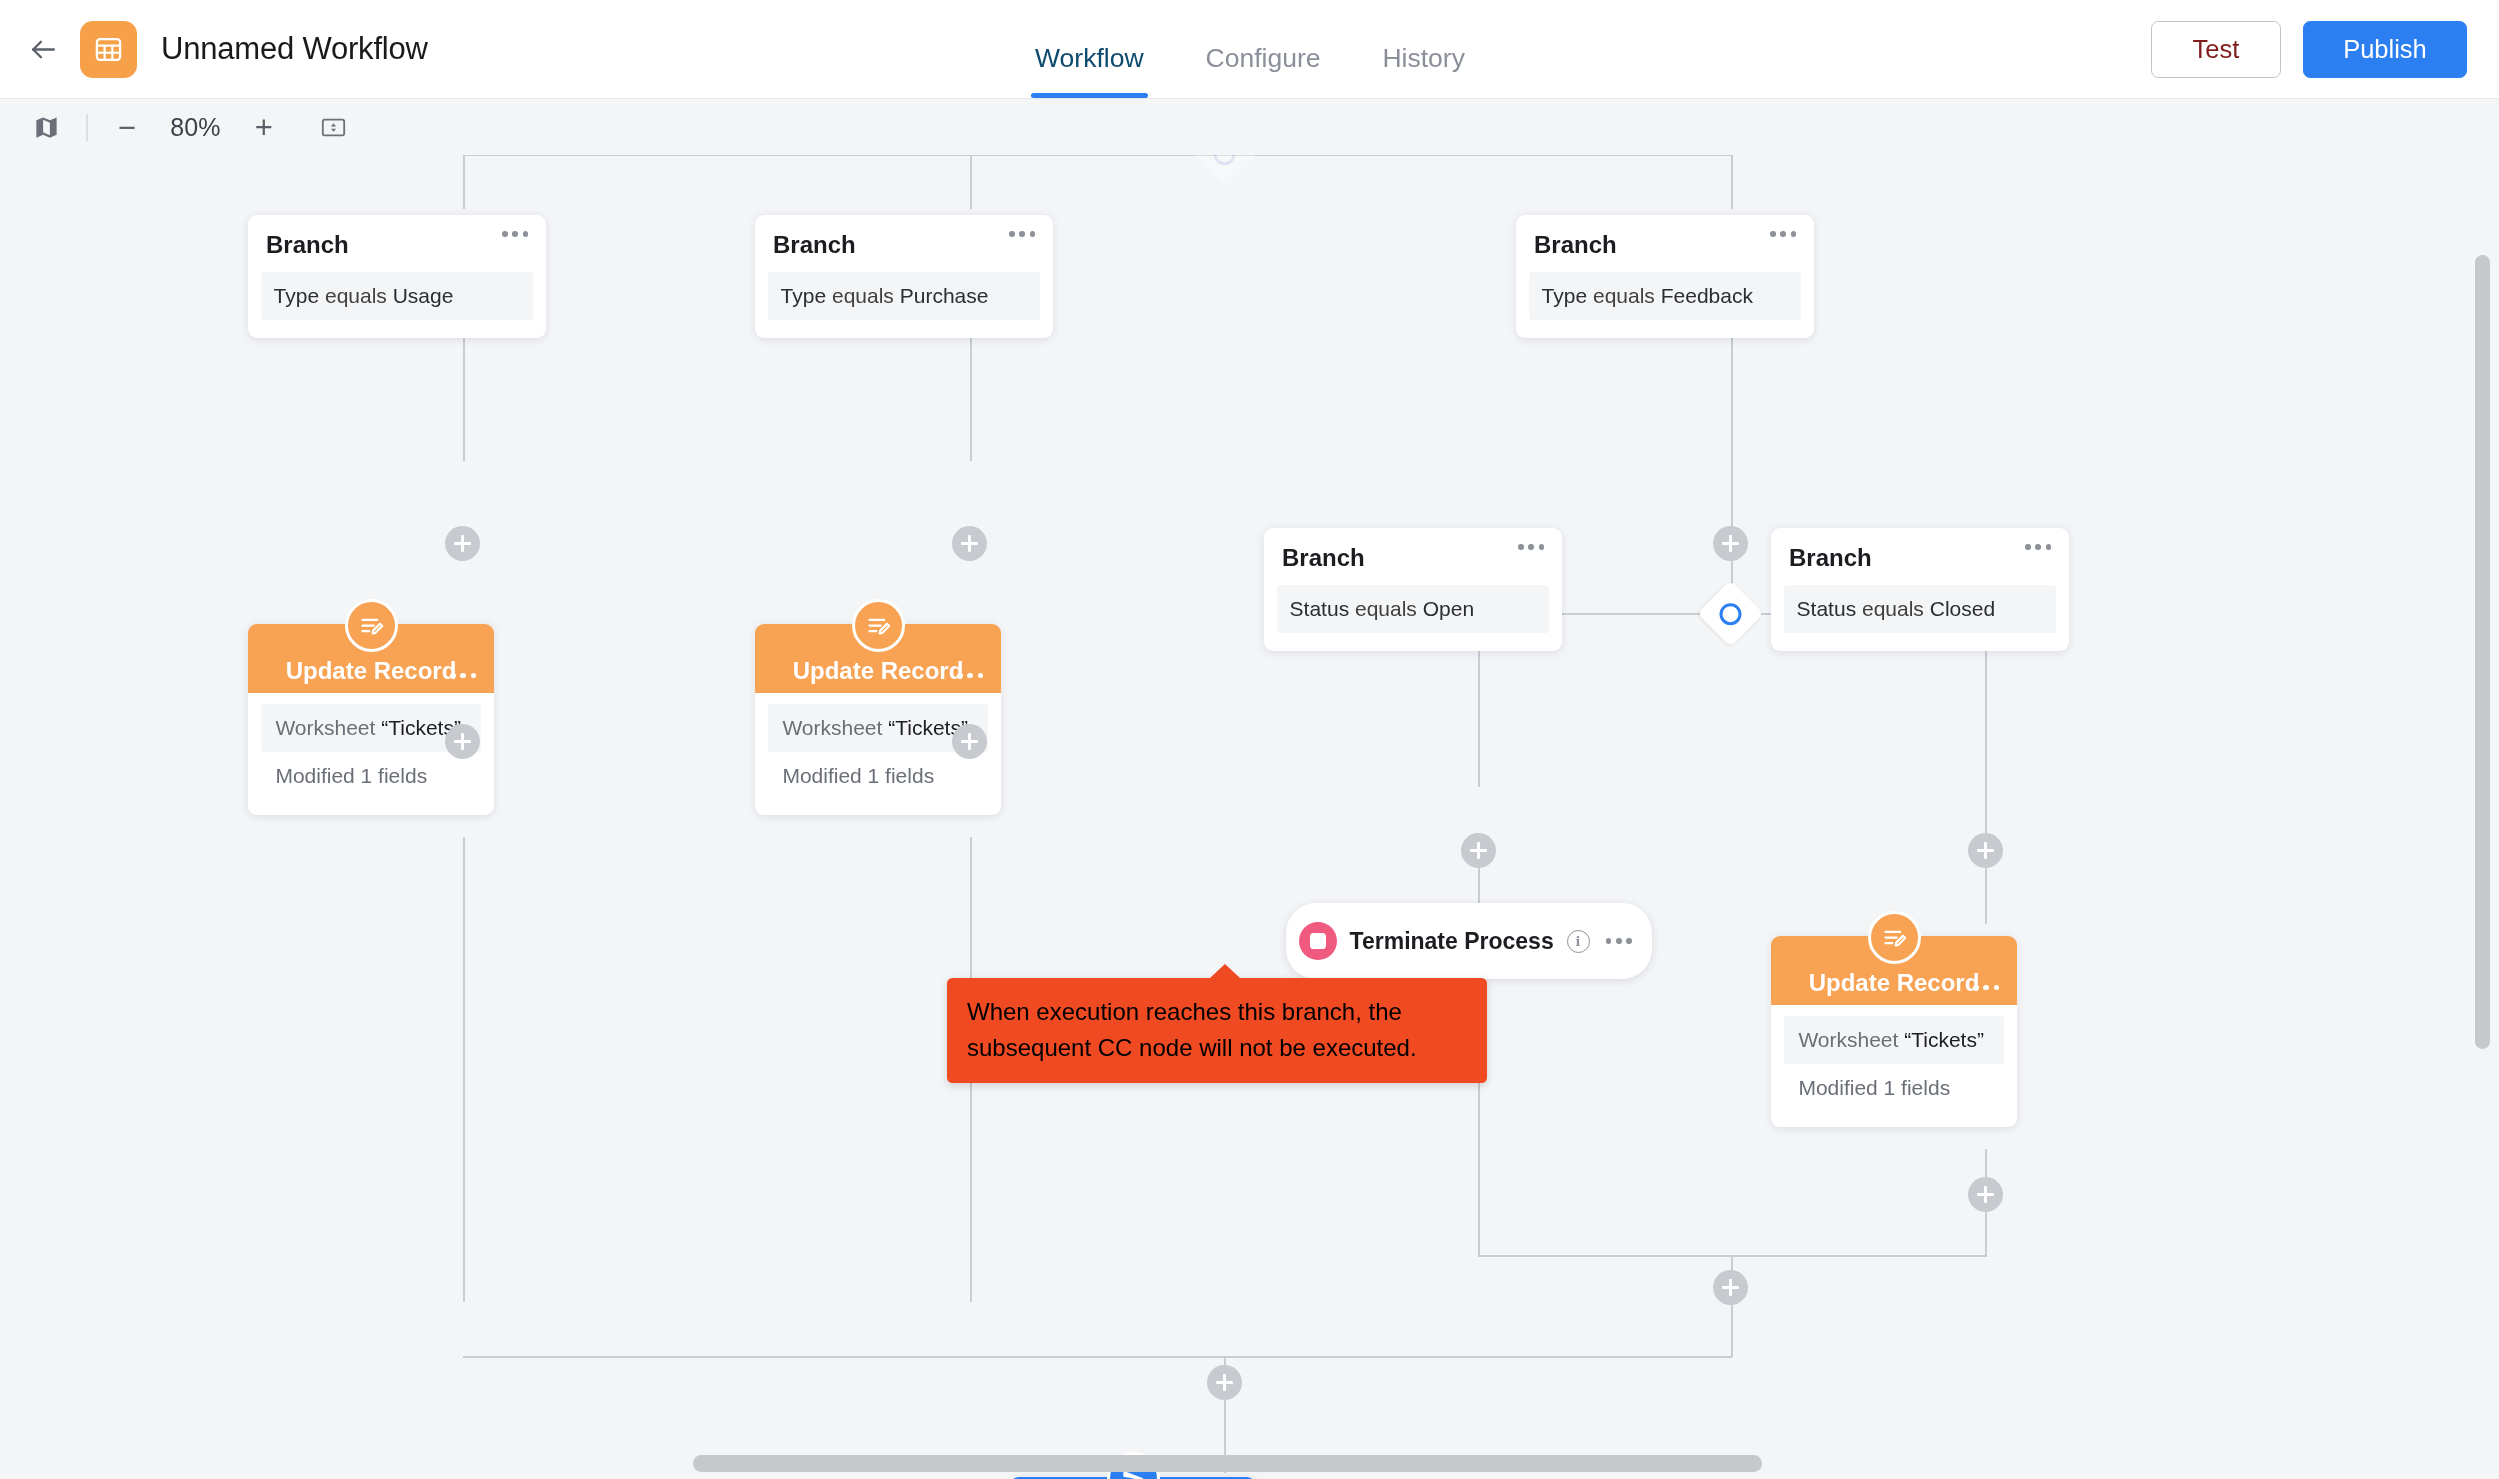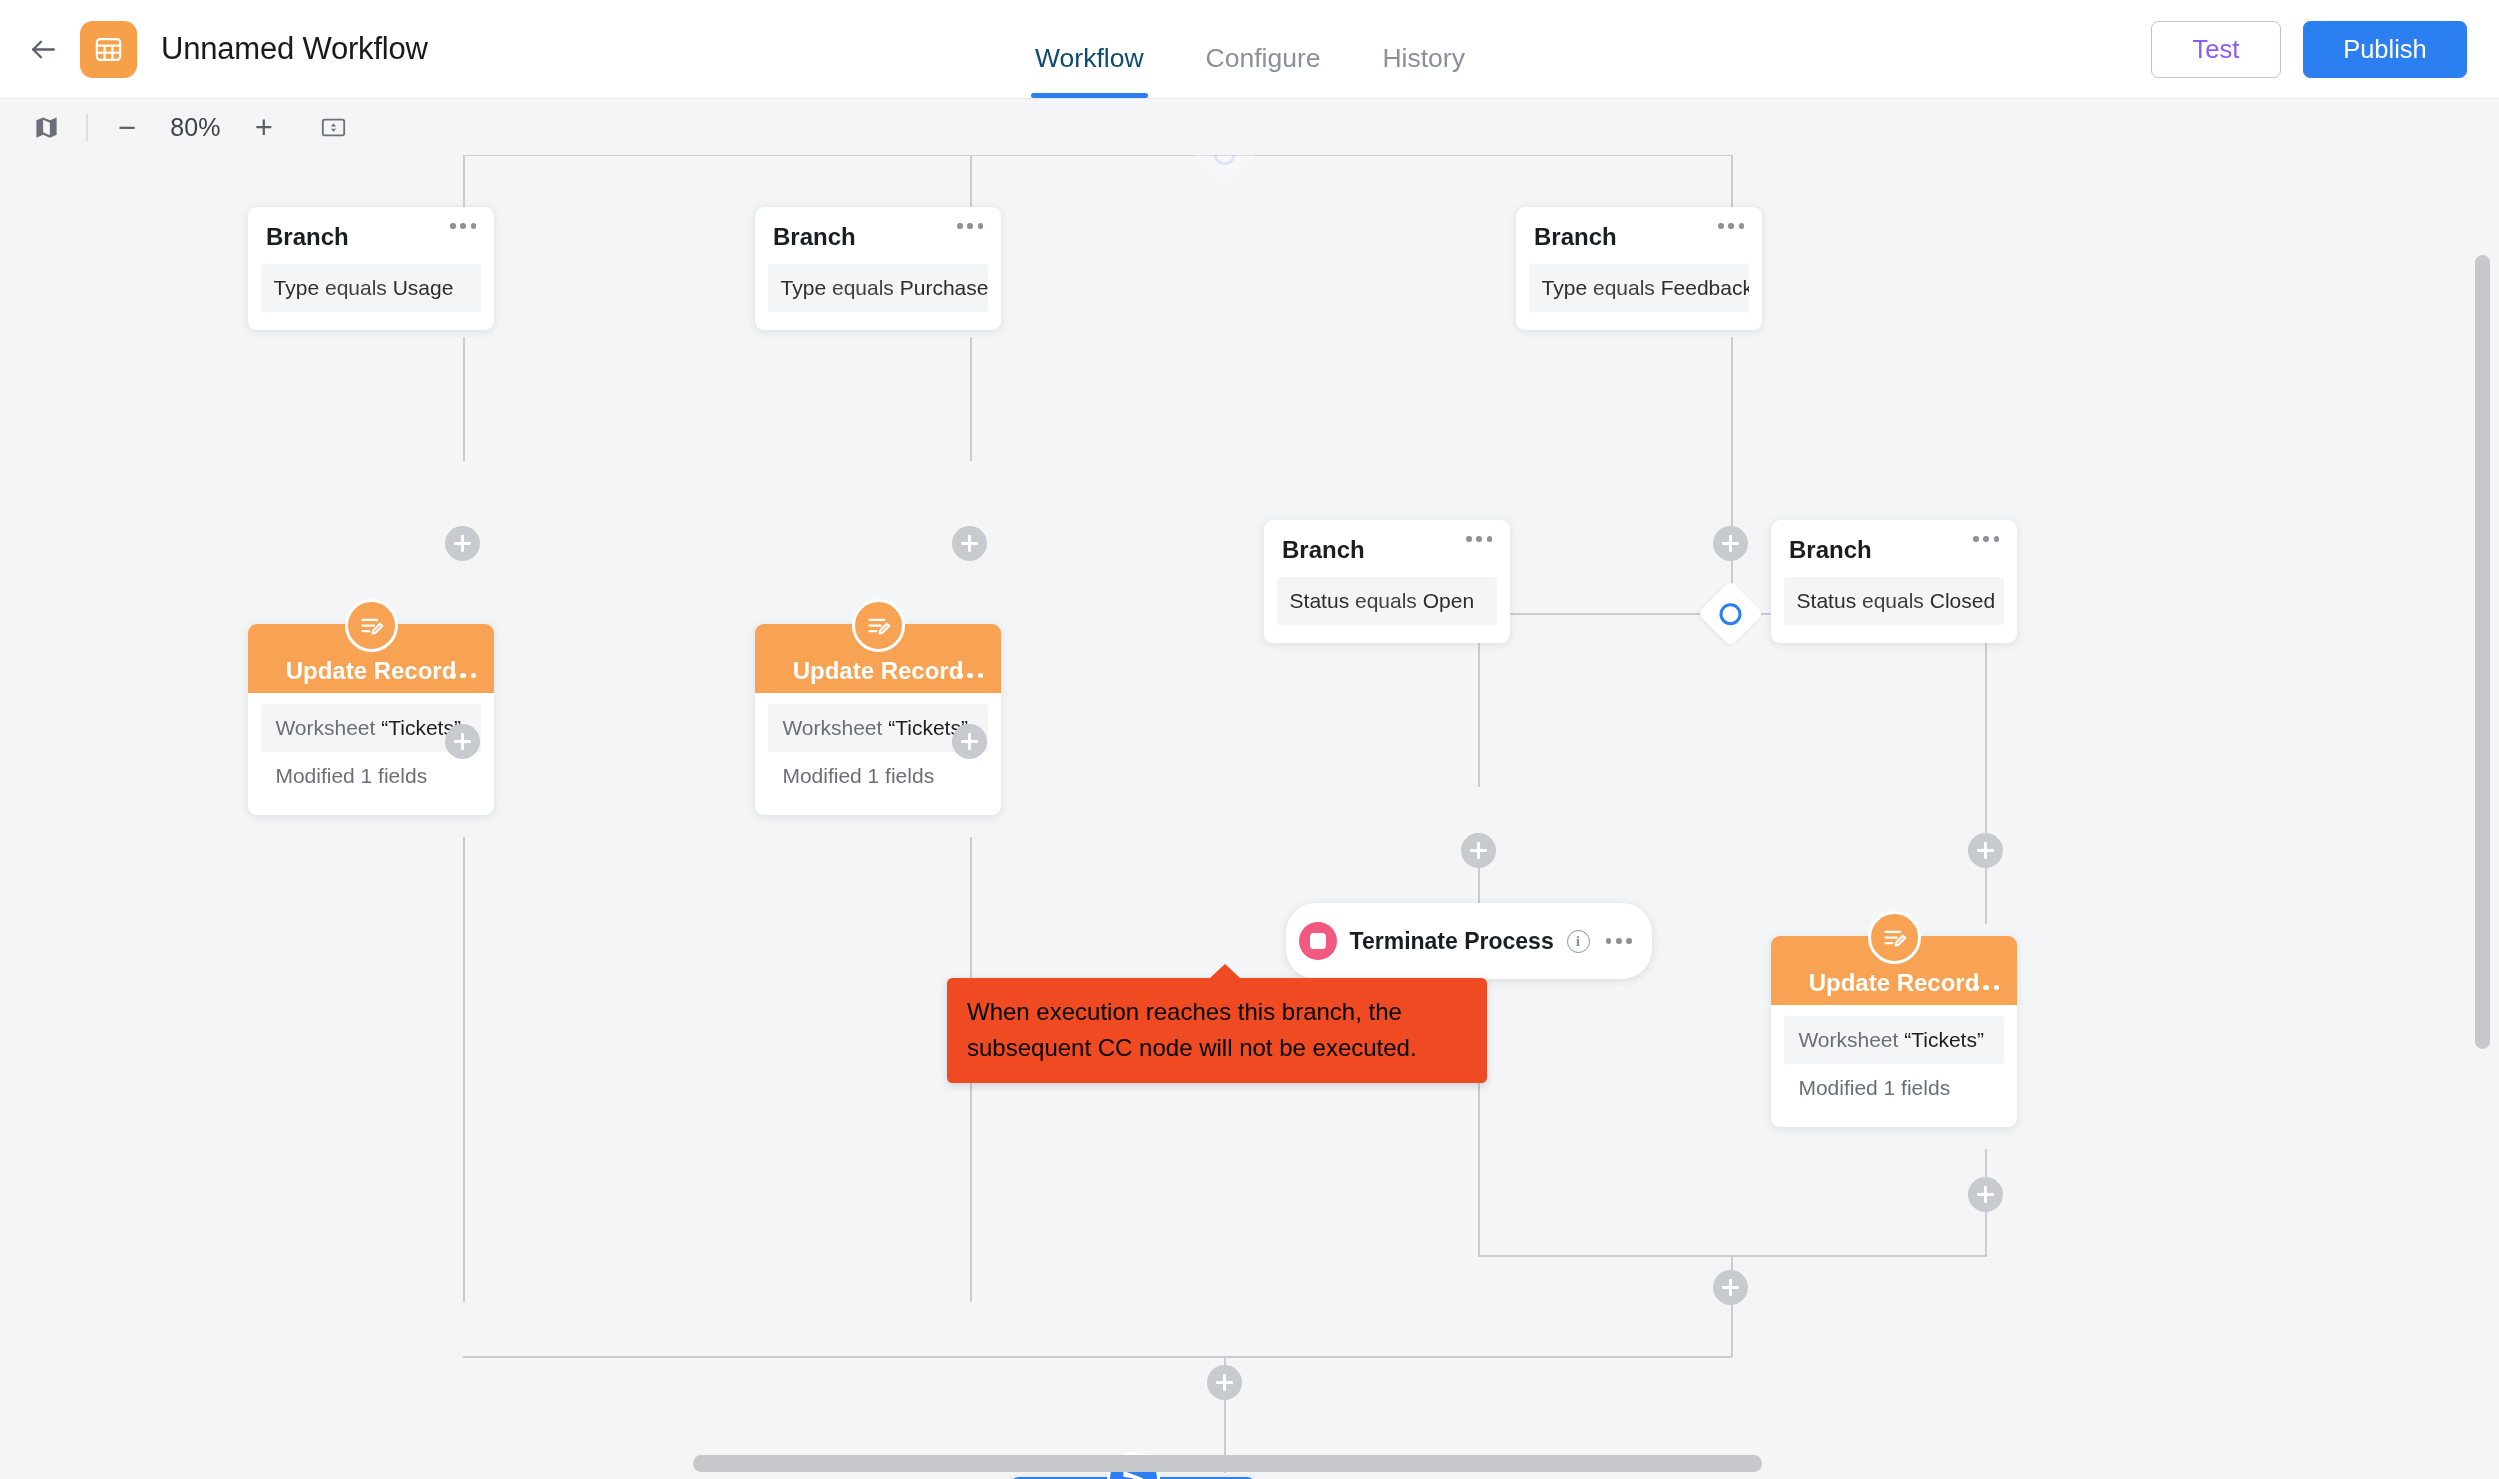--- a/index.html
+++ b/index.html
@@ -60,21 +60,21 @@
   .hdr-actions {
     position: absolute; right: 33px; top: 0; height: 98px;
     display: flex; align-items: center; gap: 22px;
   }
   .btn {
     height: 57px; min-width: 130px; padding: 0 27px;
     border-radius: 7.3px; font-size: 25.5px;
     display: flex; align-items: center; justify-content: center;
     cursor: pointer; white-space: nowrap;
   }
-  .btn-test { background: #fff; border: 1.4px solid #bfc3c9; color: #8b5cf6; }
+  .btn-test { background: #fff; border: 1.4px solid #bfc3c9; color: #7f1d1d; }
   .btn-publish { background: #2b7ff0; border: 1.4px solid #2b7ff0; color: #fff; min-width: 164px; }
 
   
   .toolbar {
     position: absolute; top: 99px; left: 0;
     width: 2500px; height: 57px;
     display: flex; align-items: center;
     padding-left: 20px; gap: 0;
   }
   .tb-item {
@@ -142,21 +142,21 @@
   .card-dots {
     position: absolute; right: 18px; top: 16.4px;
     display: flex; gap: 4.6px; cursor: pointer; z-index: 3;
   }
   .card-dots i {
     width: 5.5px; height: 5.5px; border-radius: 50%;
     background: #8d9299; display: block;
   }
 
   
-  .branch { width: 246px; }
+  .branch { width: 298px; margin-top: 8px; }
   .branch .b-title {
     font-size: 24px; font-weight: 700; color: #1b1d21;
     padding: 16.4px 18px 12.8px 18px;
   }
   .branch .b-cond {
     margin: 0 12.8px 18px 12.8px;
     background: #f4f5f6; border-radius: 3.6px;
     padding: 12px 12.8px;
     font-size: 21px; color: #2b2d31;
     white-space: nowrap; overflow: hidden;

